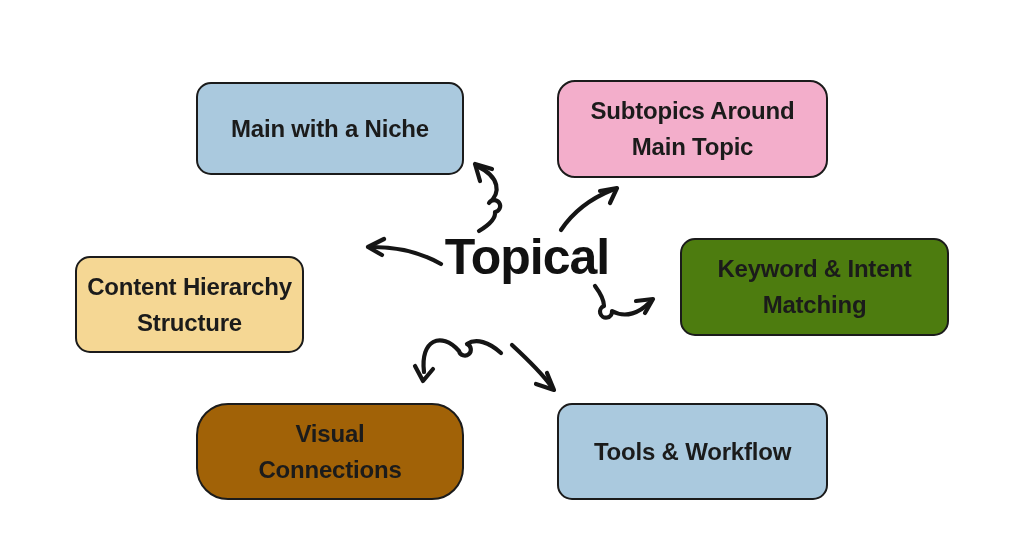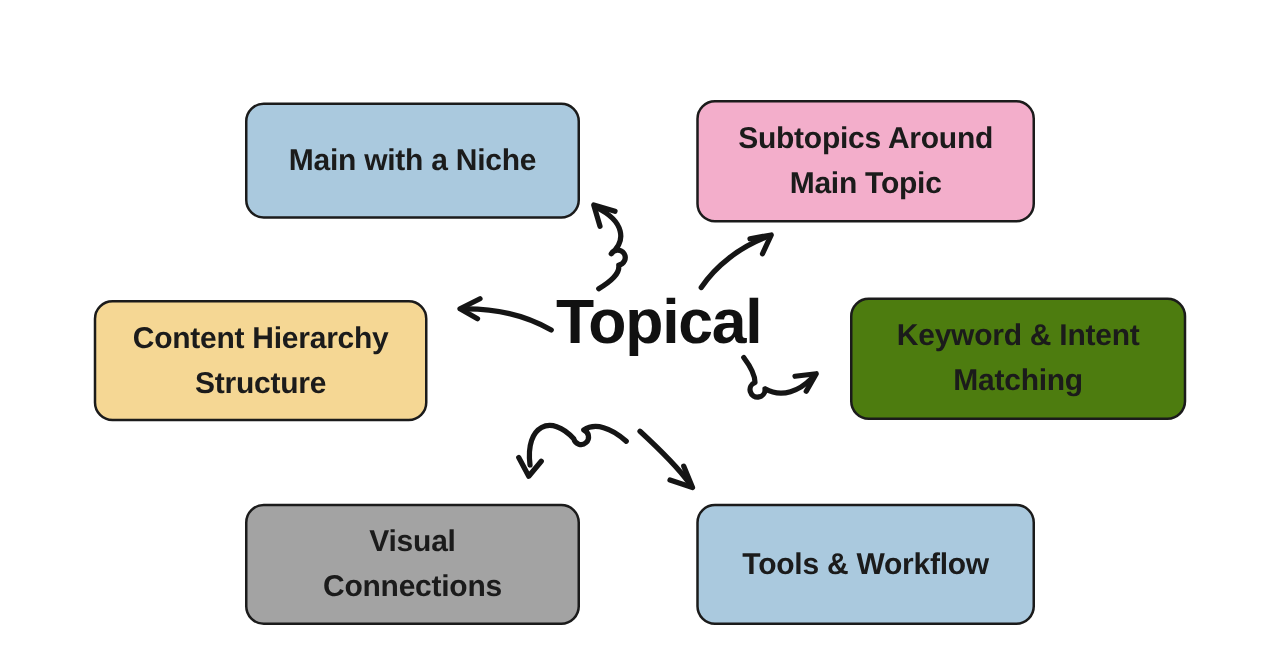--- a/index.html
+++ b/index.html
@@ -20,22 +20,22 @@
   }
   .node-label{
     font-size:24px;
     font-weight:bold;
     color:#1b1b1b;
     line-height:1.5;
     white-space:pre;
     letter-spacing:-0.2px;
   }
   .n-niche    {left:196px;top:82px; width:268px;height:93px;}
-  .n-subtopics{left:557px;top:80px; width:271px;height:98px;}
-  .n-hierarchy{left:75px; top:240px;width:267px;height:97px;text-align:center;}
+  .n-subtopics{left:557px;top:80px; width:271px;height:98px;border-radius:18px;}
+  .n-hierarchy{left:75px; top:256px;width:229px;height:97px;text-align:center;}
   .n-keyword  {left:680px;top:238px;width:269px;height:98px;}
   .n-visual   {left:196px;top:403px;width:268px;height:97px;}
   .n-tools    {left:557px;top:403px;width:271px;height:97px;}
   .center-title{
     position:absolute;
     left:422px;top:231px;width:210px;
     text-align:center;
     font-size:50px;
     font-weight:bold;
     color:#111111;
@@ -104,21 +104,21 @@
   <div class="node n-hierarchy" style="background-color: rgb(245, 215, 148);">
     <div class="node-label">Content Hierarchy
 Structure</div>
   </div>
 
   <div class="node n-keyword" style="background-color: #4d7c0f;">
     <div class="node-label">Keyword &amp; Intent
 Matching</div>
   </div>
 
-  <div class="node n-visual" style="background-color: #a3a3a3;">
+  <div class="node n-visual" style="background-color: #a16207; border-radius: 32px;">
     <div class="node-label">Visual
 Connections</div>
   </div>
 
   <div class="node n-tools" style="background-color: rgb(170, 201, 222);">
     <div class="node-label">Tools &amp; Workflow</div>
   </div>
 
   <div class="center-title">
     <div>Topical</div>

